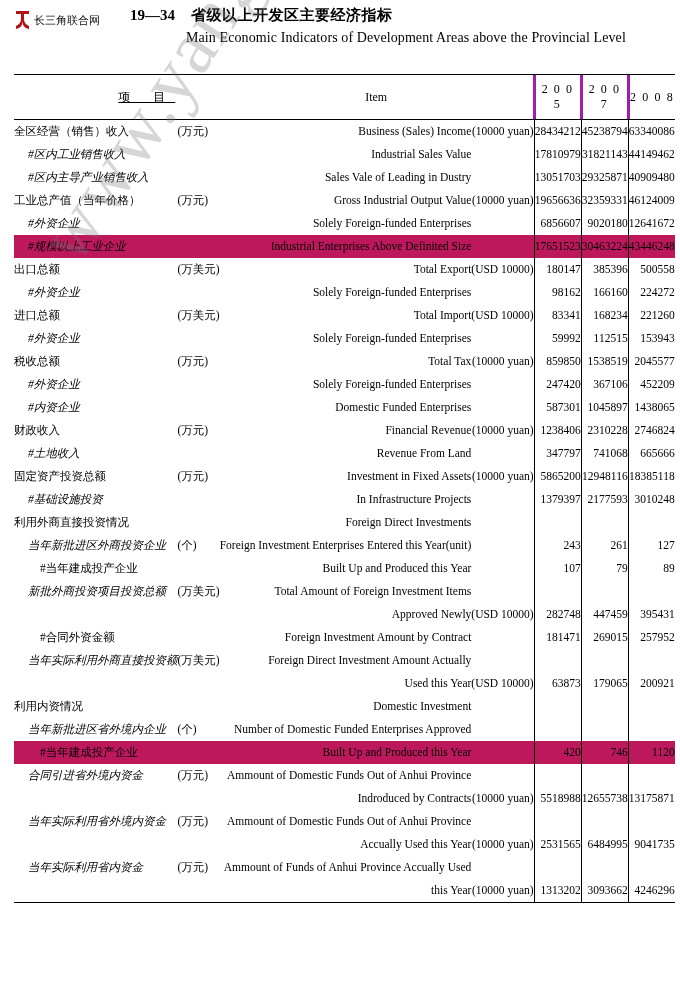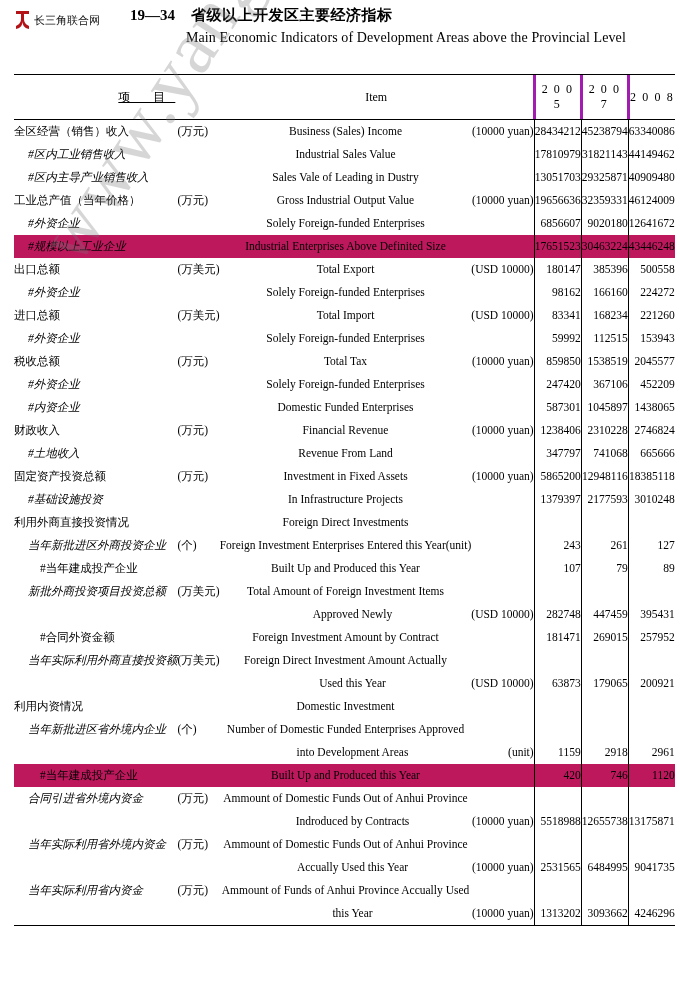--- a/index.html
+++ b/index.html
@@ -141,21 +141,21 @@
     border-left: 3px solid #a21caf;
   }
 
   tbody.body td {
     height: 23px;
     line-height: 23px;
     font-size: 11.5px;
   }
   td.cn    { text-align: left;  padding-left: 2px; white-space: nowrap; }
   td.unit  { text-align: left;  padding-left: 4px; white-space: nowrap; font-size: 11px; }
-  td.en    { text-align: center;  padding-left: 2px; white-space: nowrap; font-size: 11.5px; }
+  td.en    { text-align: right;  padding-left: 2px; white-space: nowrap; font-size: 11.5px; }
   td.enunit{ text-align: right; padding-right: 6px; white-space: nowrap; font-size: 11px; }
   td.num   { text-align: right; padding-right: 7px; white-space: nowrap;
              font-family: "Liberation Serif", serif; font-size: 11.5px;
              border-left: 1px solid #000; }
 
   .indent1 { padding-left: 14px !important; font-style: italic; }
   .indent2 { padding-left: 26px !important; }
   .en-ind1 { padding-left: 14px !important; }
 
   tr.shade td { background: #be185d; }
@@ -449,29 +449,20 @@
         </tr>
         <tr>
           <td class="cn indent1">当年新批进区省外境内企业</td>
           <td class="unit">(个)</td>
           <td class="en">Number of Domestic Funded Enterprises Approved</td>
           <td class="enunit"></td>
           <td class="num"></td>
           <td class="num"></td>
           <td class="num"></td>
         </tr>
-        <tr>
-          <td class="cn indent1"></td>
-          <td class="unit"></td>
-          <td class="en en-ind1">into Development Areas</td>
-          <td class="enunit">(unit)</td>
-          <td class="num">1159</td>
-          <td class="num">2918</td>
-          <td class="num">2961</td>
-        </tr>
         <tr class="shade">
           <td class="cn indent2">#当年建成投产企业</td>
           <td class="unit"></td>
           <td class="en">Built Up and Produced this Year</td>
           <td class="enunit"></td>
           <td class="num">420</td>
           <td class="num">746</td>
           <td class="num">1120</td>
         </tr>
         <tr>

